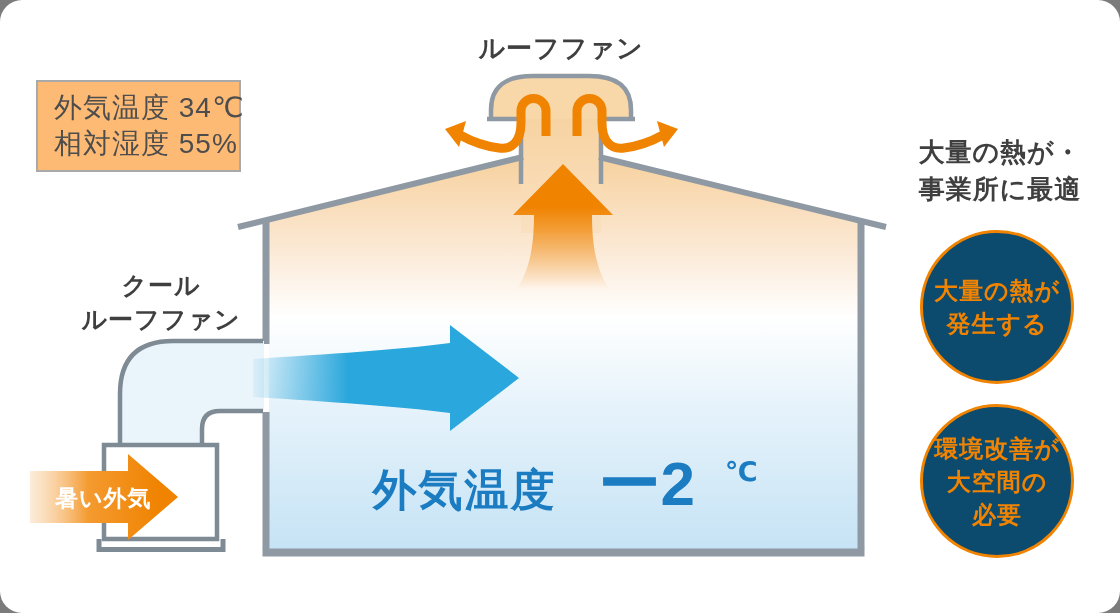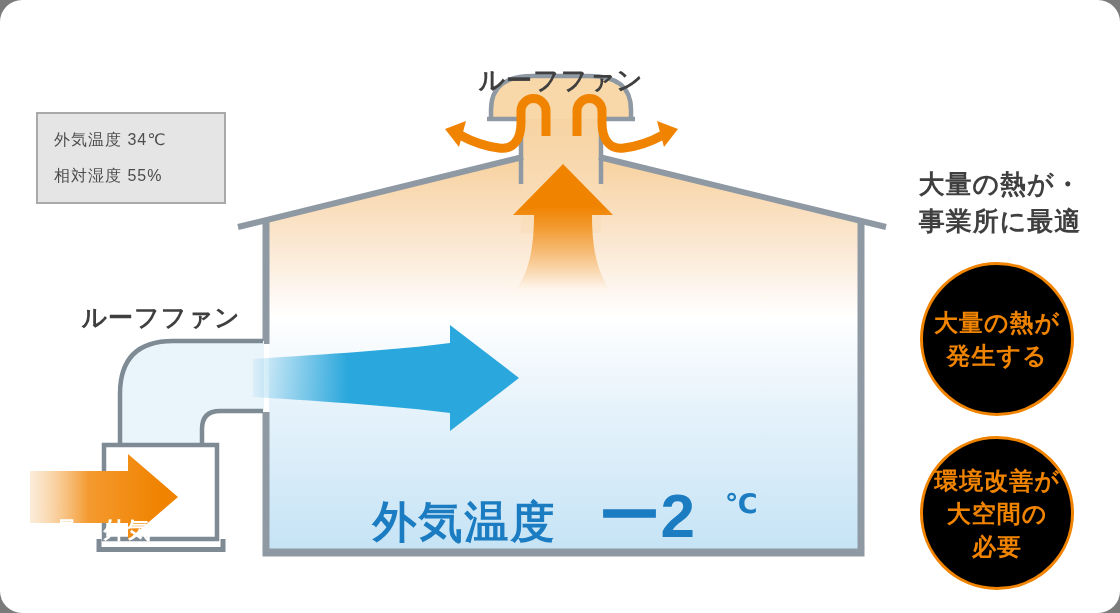--- a/index.html
+++ b/index.html
@@ -2,27 +2,27 @@
 <html><head>
 <meta charset="utf-8">
 <style>
   html,body{margin:0;padding:0;background:#7b7b7b;font-family:"Liberation Sans","DejaVu Sans",sans-serif;}
   .card{
     position:relative;width:1120px;height:613px;background:#ffffff;
     border-radius:22px;overflow:hidden;margin:0 auto;
   }
   .layer{position:absolute;inset:0;}
   svg{display:block;}
-  .txt{position:absolute;z-index:5;margin-top:32px;}
+  .txt{position:absolute;z-index:5;}
   
   .info-box{
     left:36px;top:80px;width:170px;height:72px;
-    background:#e5e5e5;border:2px solid #a9a9a9;
-    padding:8px 0 8px 16px;
-    font-size:16px;line-height:36px;font-weight:500;color:#4d4d4d;
+    background:#fdba74;border:2px solid #a9a9a9;
+    padding:8px 15px 8px 16px;
+    font-size:28px;line-height:36px;font-weight:500;color:#4d4d4d;
     letter-spacing:1px;white-space:nowrap;
   }
   
   .roof-fan-label{left:426px;top:31px;width:270px;text-align:center;
     font-size:26px;font-weight:bold;color:#3f3f3f;letter-spacing:1px;}
   
   .cool-label{left:61px;top:268px;width:200px;text-align:center;
     font-size:25px;font-weight:bold;color:#3f3f3f;line-height:34px;letter-spacing:1px;}
   
   .hot-air-text{left:55px;top:483px;width:110px;
@@ -33,21 +33,21 @@
   .inside-temp .prefix{font-size:44px;font-weight:bold;letter-spacing:2px;}
   .inside-temp .value{font-size:62px;font-weight:bold;margin-left:14px;}
   .inside-temp .unit{font-size:27px;font-weight:bold;align-self:flex-start;margin-top:14px;margin-left:2px;}
   
   .right-heading{left:884px;top:134px;width:232px;text-align:center;
     font-size:26px;font-weight:bold;color:#3f3f3f;line-height:37px;letter-spacing:1px;}
   .badge-circle{
     width:148px;height:148px;border:3px solid #f08300;border-radius:50%;
     display:flex;flex-direction:column;align-items:center;justify-content:center;
     text-align:center;color:#f08300;font-size:24px;font-weight:bold;line-height:33px;
-    background:#000000;letter-spacing:1px;
+    background:#0c4a6e;letter-spacing:1px;
   }
   .badge-1{left:920px;top:230px;}
   .badge-2{left:920px;top:404px;}
 </style>
 </head>
 <body>
 
 <div class="card">
 
   <div class="layer">
@@ -116,20 +116,21 @@
   </div>
 
   <div class="txt info-box">
     <div>外気温度 34℃</div>
     <div>相対湿度 55%</div>
   </div>
 
   <div class="txt roof-fan-label">ルーフファン</div>
 
   <div class="txt cool-label">
+    <div>クール</div>
     <div>ルーフファン</div>
   </div>
 
   <div class="txt hot-air-text">暑い外気</div>
 
   <div class="txt inside-temp">
     <span class="prefix">外気温度</span>
     <span class="value">ー2</span>
     <span class="unit">℃</span>
   </div>

